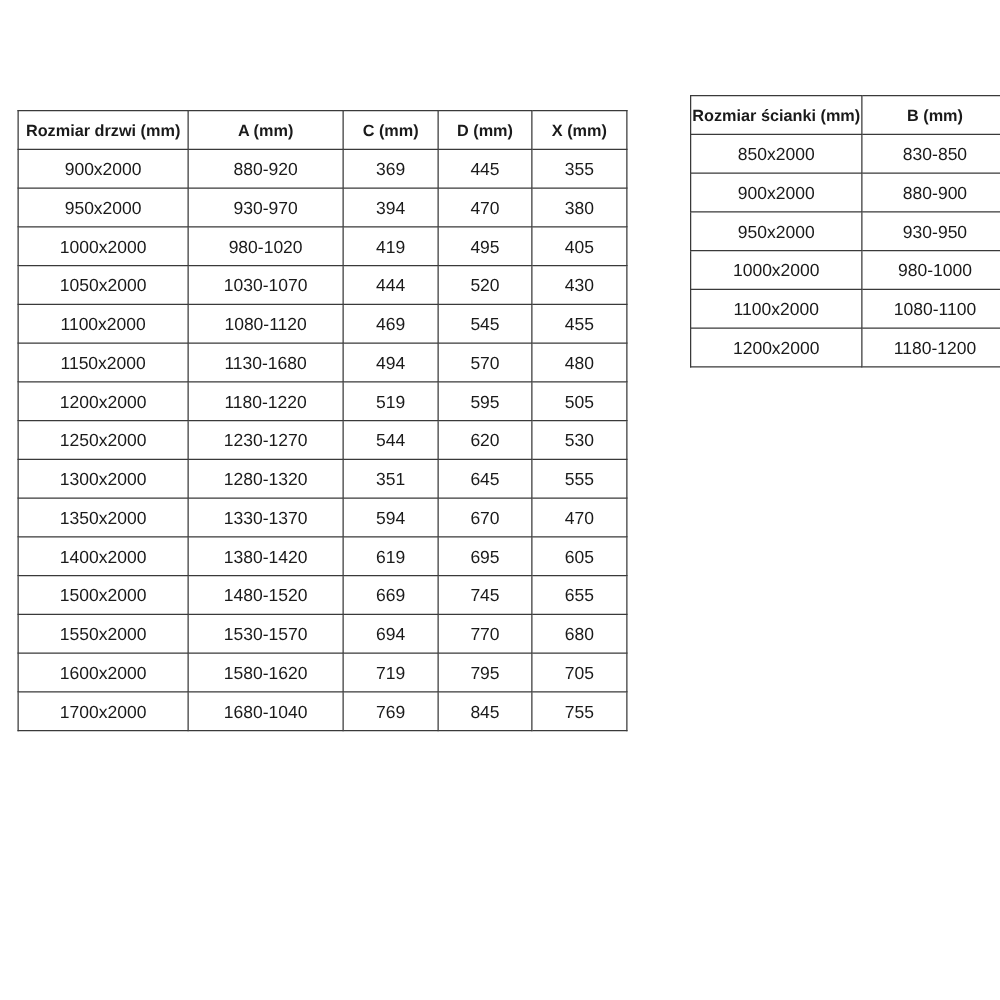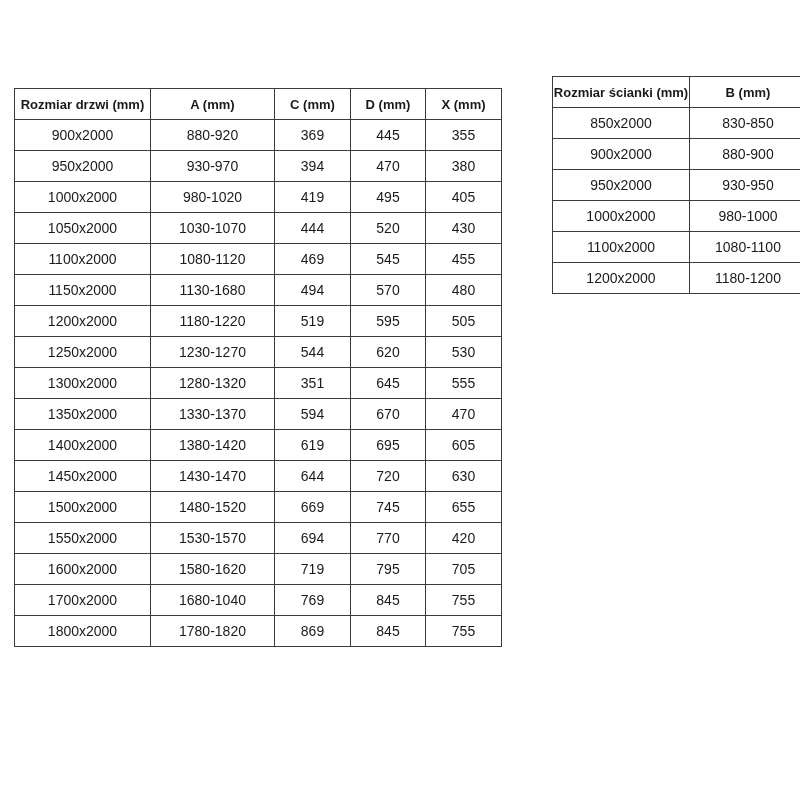--- a/index.html
+++ b/index.html
@@ -144,58 +144,44 @@
           <td>470</td>
         </tr>
         <tr>
           <td>1400x2000</td>
           <td>1380-1420</td>
           <td>619</td>
           <td>695</td>
           <td>605</td>
         </tr>
         <tr>
-          <td>1450x2000</td>
-          <td>1430-1470</td>
-          <td>644</td>
-          <td>720</td>
-          <td>630</td>
-        </tr>
-        <tr>
           <td>1500x2000</td>
           <td>1480-1520</td>
           <td>669</td>
           <td>745</td>
           <td>655</td>
         </tr>
         <tr>
           <td>1550x2000</td>
           <td>1530-1570</td>
           <td>694</td>
           <td>770</td>
-          <td>420</td>
+          <td>680</td>
         </tr>
         <tr>
           <td>1600x2000</td>
           <td>1580-1620</td>
           <td>719</td>
           <td>795</td>
           <td>705</td>
         </tr>
         <tr>
           <td>1700x2000</td>
           <td>1680-1040</td>
           <td>769</td>
-          <td>845</td>
-          <td>755</td>
-        </tr>
-        <tr>
-          <td>1800x2000</td>
-          <td>1780-1820</td>
-          <td>869</td>
           <td>845</td>
           <td>755</td>
         </tr>
       </tbody>
   </table>
 
   <table class="spec" id="walls-table">
     <colgroup>
       <col style="width:137px">
       <col style="width:117px">

